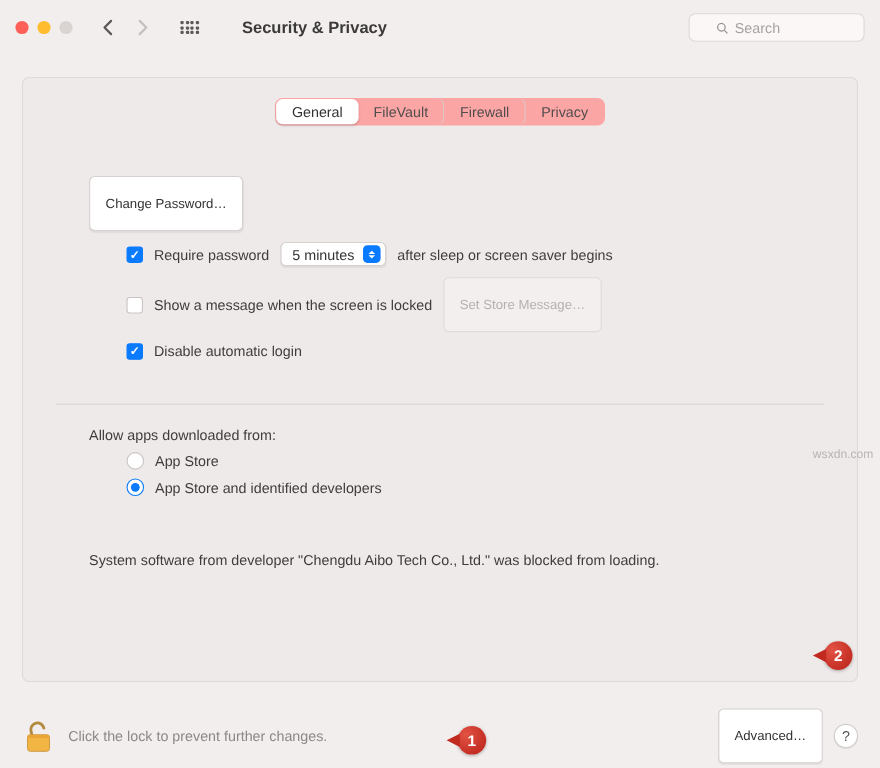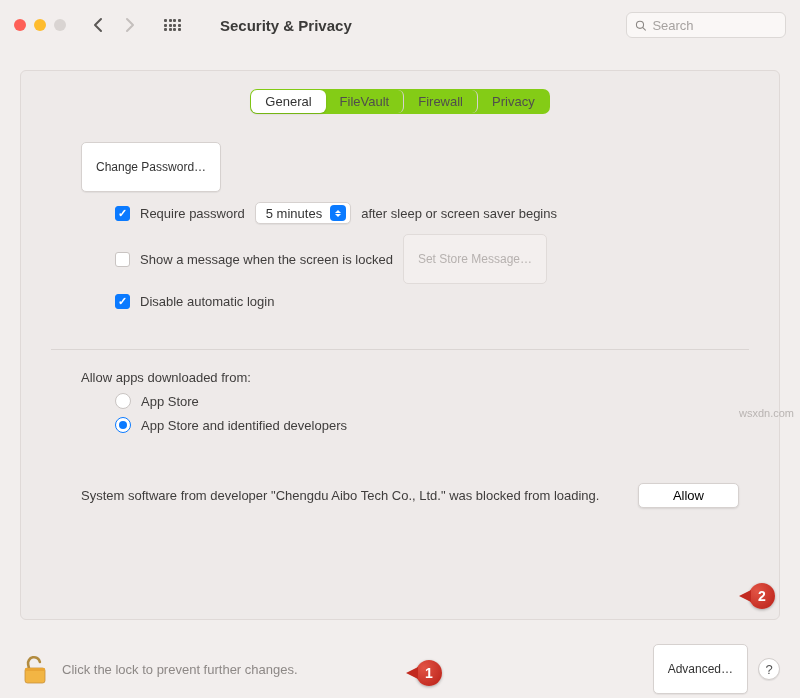--- a/index.html
+++ b/index.html
@@ -34,45 +34,45 @@
     .grid-icon { margin-left: 12px; width: 18px; display:flex; flex-wrap:wrap; gap:1.5px; }
     .grid-icon i { width:3px; height:3px; background:#5b5856; border-radius:1px; }
     .title { margin-left: 30px; font-weight: 600; font-size: 15px; color: #3b3a39; }
     .search-wrap { margin-left: auto; }
     .search {
       width: 160px; height: 26px;
       border: 1px solid #dcd8d6;
       border-radius: 6px;
       background: #faf7f6;
       display: flex; align-items: center;
-      padding: 0 8px; gap: 6px;
+      padding: 0 24px; gap: 6px;
       color: #a6a2a0;
     }
     .search svg { width: 13px; height: 13px; stroke:#8b8784; }
     .search input {
       border: none; background: transparent; outline: none;
       font-size: 13px; width: 100%; color:#666;
     }
     .search input::placeholder { color: #a6a2a0; }
 
     .panel {
       margin: 20px 20px 0 20px;
       background: #eeeae9;
       border: 1px solid #dfd9d7;
       border-radius: 6px;
       padding-bottom: 26px;
       height: 550px;
       position: relative;
     }
     .segmented {
       display: flex;
-      background: #84cc16;
+      background: #fca5a5;
       border-radius: 7px;
       width: fit-content;
-      margin: 18px auto 0 auto;
+      margin: 18px auto 18px auto;
       padding: 1px;
     }
     .seg-btn {
       padding: 4px 14px;
       font-size: 13px;
       border-radius: 6px;
       color: #504e4d;
       cursor: default;
       border-right: 1px solid #d6d1cf;
     }
@@ -278,21 +278,20 @@
       <span>App Store</span>
     </div>
     <div class="radio-row">
       <span class="radio sel"></span>
       <span>App Store and identified developers</span>
     </div>
   </div>
 
   <div class="blocked-row">
     <div class="blocked-text">System software from developer "Chengdu Aibo Tech Co., Ltd." was blocked from loading.</div>
-    <button class="allow-btn">Allow</button>
   </div>
 
   <div class="annot annot-2">2</div>
 </div>
 
 <div class="footer">
   <div class="lock-icon">
     <svg class="lock-svg" width="28" height="30" viewBox="0 0 28 30">
       <path d="M7 13 V8 a6 6 0 0 1 12 0" fill="none" stroke="#b28b3f" stroke-width="2.6" stroke-linecap="round" transform="rotate(-12 14 8)"></path>
       <rect x="4" y="13" width="20" height="15" rx="2.5" fill="#f2b544" stroke="#c8913a" stroke-width="0.8"></rect>

